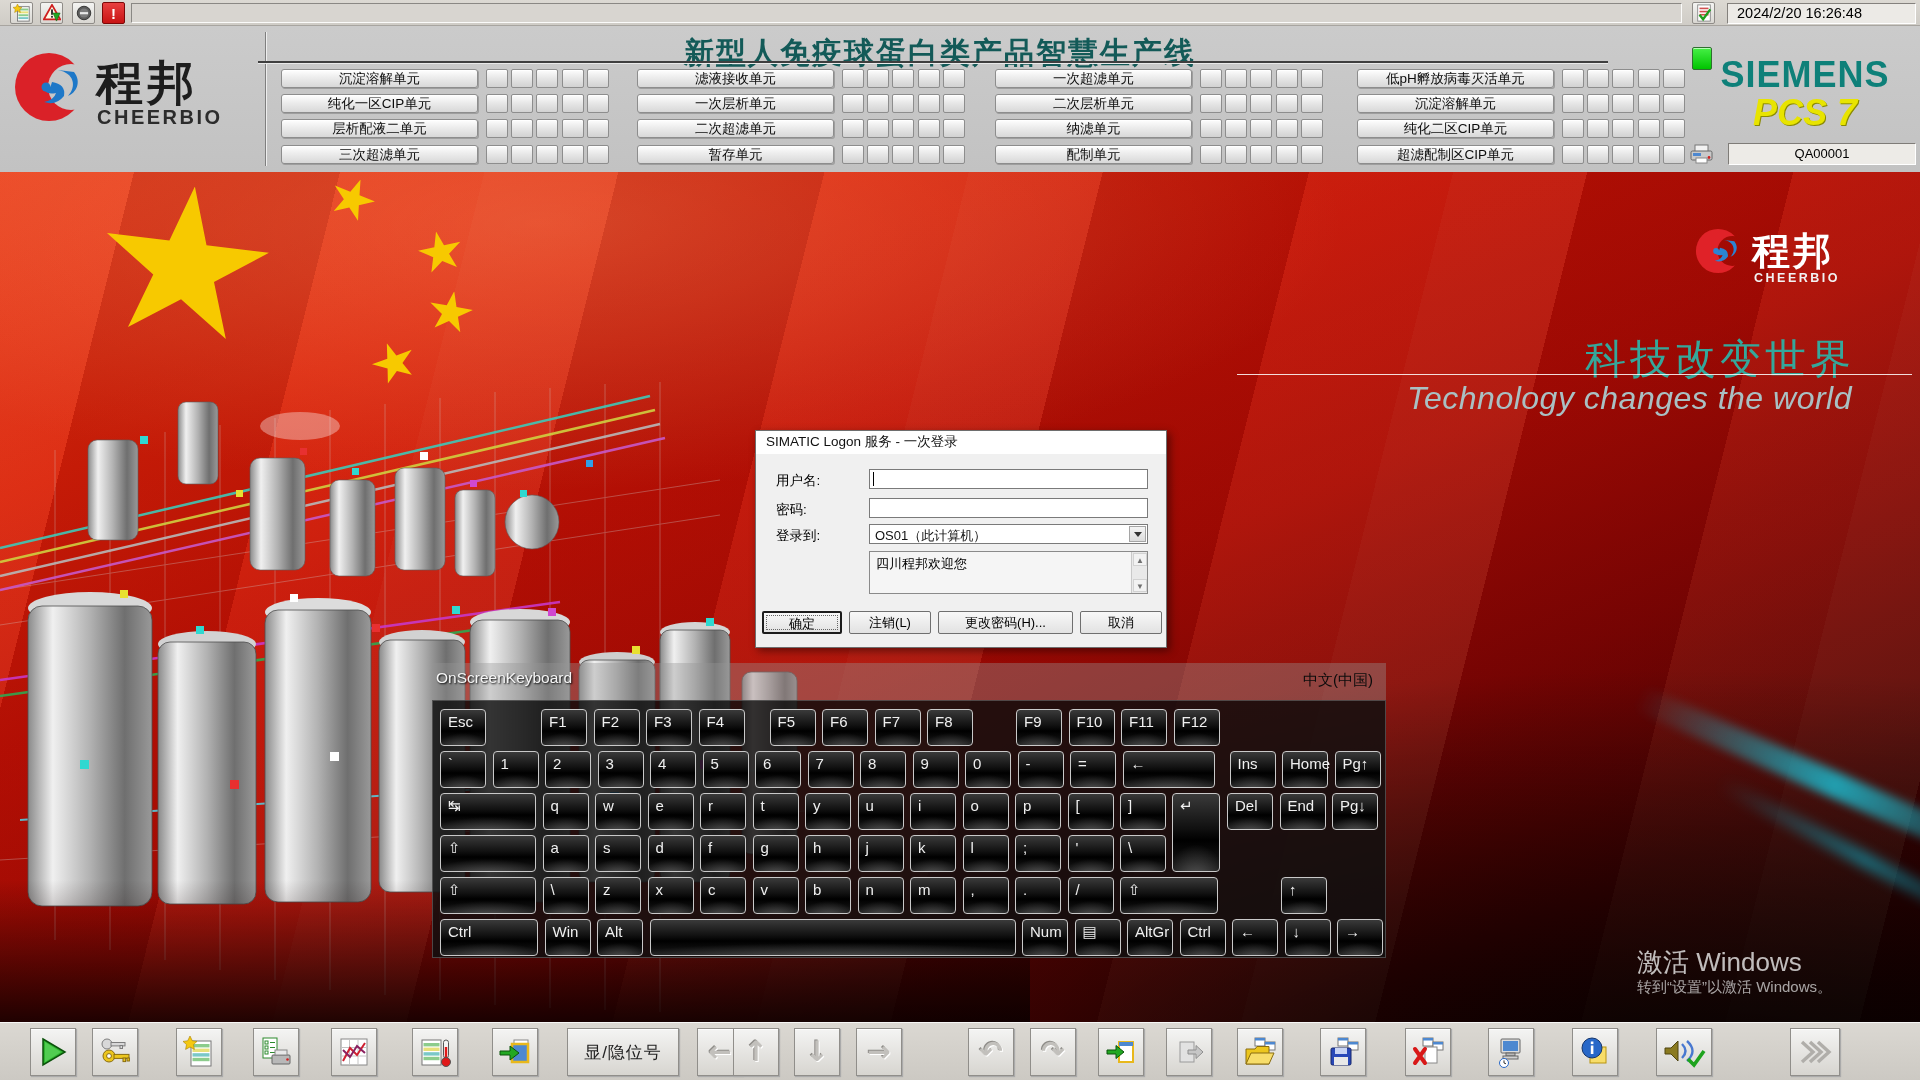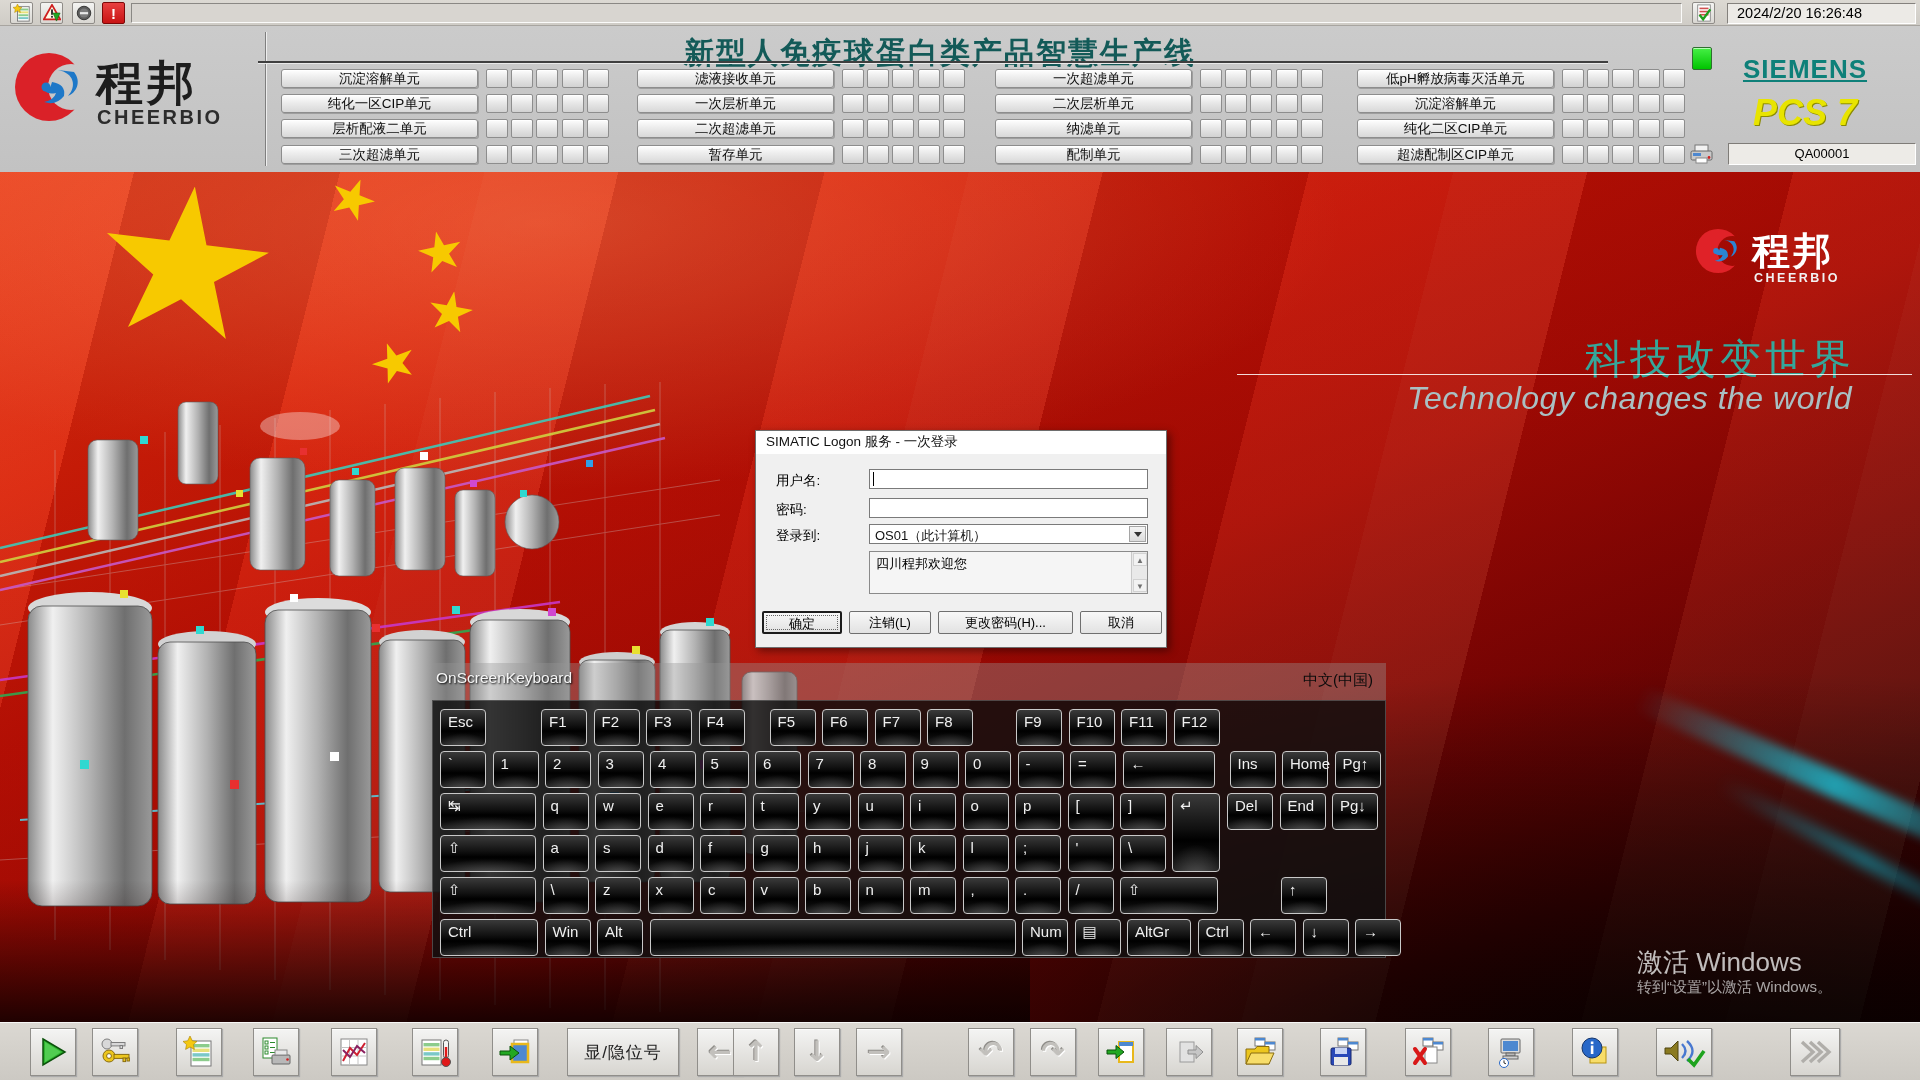--- a/index.html
+++ b/index.html
@@ -25,22 +25,22 @@
   .logo-zh{left:96px;top:26px;font-size:47px;font-weight:bold;color:#1d1d1d;letter-spacing:4px;}
   .logo-en{left:97px;top:80px;font-size:20px;font-weight:bold;color:#2c2c2c;letter-spacing:2.5px;}
   .hdr-title{left:0;top:7px;width:1880px;text-align:center;font-size:30px;font-weight:bold;
     color:#135a58;letter-spacing:2px;}
   .hdr-rule{left:258px;top:35px;width:1350px;height:2px;background:#3f3f3f;box-shadow:0 1px 0 #e9e9e9;}
   .unit-btn{position:absolute;width:197px;height:19px;font-size:13.5px;line-height:18px;text-align:center;
     color:#0c0c0c;background:linear-gradient(180deg,#ffffff,#ececec 45%,#d8d8d8);
     border:1px solid #8d8d8d;border-radius:3px;box-shadow:inset 0 1px 0 #fff,1px 1px 0 #9e9e9e;cursor:default;}
   .unit-sq{position:absolute;width:22px;height:19px;background:linear-gradient(180deg,#fdfdfd,#e6e6e6 50%,#d2d2d2);
     border:1px solid #8d8d8d;border-radius:2px;box-shadow:inset 0 1px 0 #fff;}
-  .siemens{left:1700px;top:28px;width:210px;text-align:center;font-size:26px;font-weight:bold;
-    color:#0e8079;letter-spacing:1px;text-decoration:underline;}
+  .siemens{left:1700px;top:28px;width:210px;text-align:center;font-size:36px;font-weight:bold;
+    color:#0e8079;letter-spacing:1px;}
   .pcs7{left:1700px;top:66px;width:210px;text-align:center;font-size:36px;font-weight:bold;font-style:italic;
     color:#e8e400;text-shadow:1px 1px 0 #8a8a00;}
   .led{left:1692px;top:21px;width:20px;height:23px;background:linear-gradient(180deg,#46f046,#00c400);
     border:1px solid #2f6f2f;border-radius:2px;box-shadow:inset 0 1px 0 #b4ffb4;}
   .qabox{left:1728px;top:117px;width:188px;height:22px;background:#edebe7;
     border-top:1px solid #7f7c78;border-left:1px solid #7f7c78;border-bottom:1px solid #fff;border-right:1px solid #fff;
     font-size:13px;line-height:20px;text-align:center;color:#000;}
 
   
   .main{left:0;top:172px;width:1920px;height:850px;
@@ -532,21 +532,21 @@
           <div class="kb-sp" style="width: 50px;"></div>
           <div class="kb-key" style="width: 46px;">↑</div>
         </div>
         <div class="kb-row" style="top: 218px;">
           <div class="kb-key" style="width: 98px;">Ctrl</div>
           <div class="kb-key" style="width: 46px;">Win</div>
           <div class="kb-key" style="width: 46px;">Alt</div>
           <div class="kb-key" style="width: 366px;"></div>
           <div class="kb-key" style="width: 46px;">Num</div>
           <div class="kb-key" style="width: 46px;">▤</div>
-          <div class="kb-key" style="width: 64px;">AltGr</div>
+          <div class="kb-key" style="width: 46px;">AltGr</div>
           <div class="kb-key" style="width: 46px;">Ctrl</div>
           <div class="kb-key" style="width: 46px;">←</div>
           <div class="kb-key" style="width: 46px;">↓</div>
           <div class="kb-key" style="width: 46px;">→</div>
         </div>
       </div>
 
     <div class="abs bottom-white"></div>
   </div>
 

